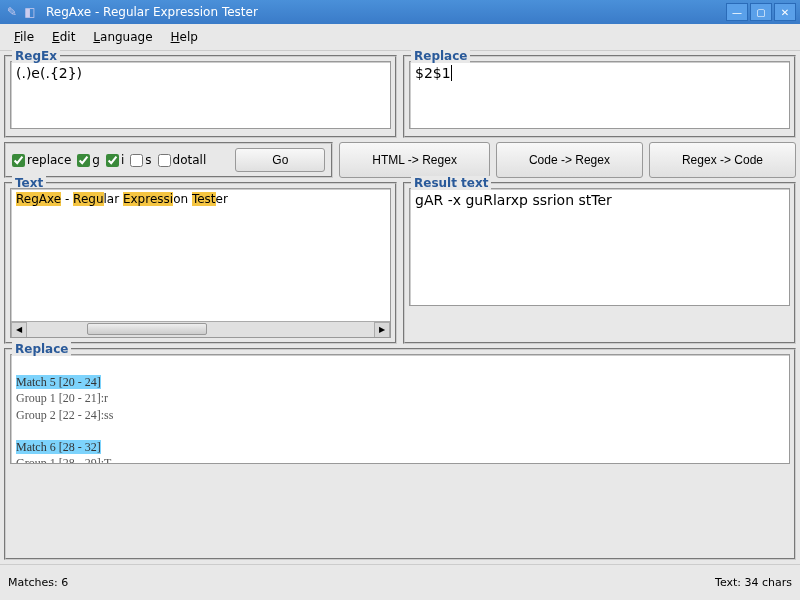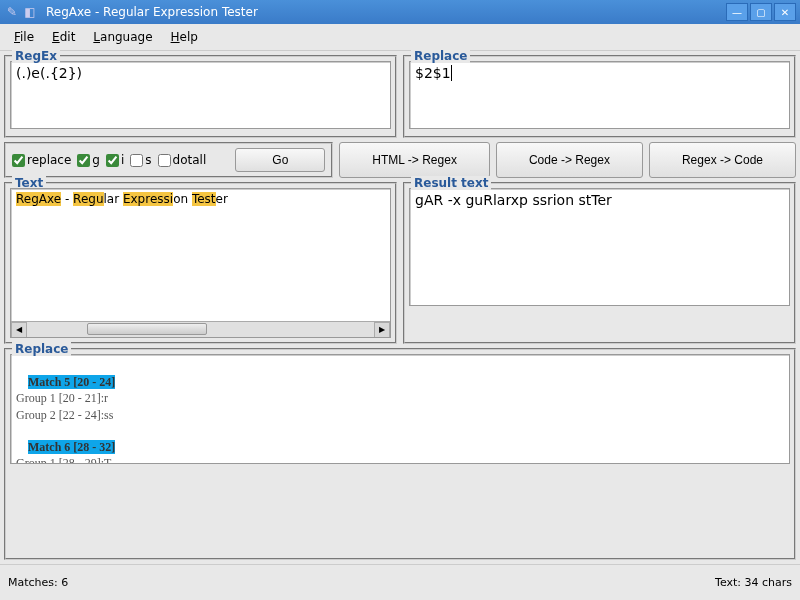--- a/index.html
+++ b/index.html
@@ -26,21 +26,21 @@
 .check input { accent-color: #3a8a3a; cursor: pointer; }
 .btn { background: linear-gradient(to bottom, #f8f8f8, #e0e0e0); border: 1px solid #999; border-radius: 3px; padding: 4px 32px; cursor: pointer; font-size: 12px; min-width: 110px; }
 .btn.go { min-width: 90px; margin-left: auto; }
 .text-panel-body { background: #fff; border: 1px solid #999; box-shadow: inset 1px 1px 0 #ccc; height: 150px; padding: 3px 5px; overflow: hidden; position: relative; }
 .highlight { background: #f5c542; }
 .hscroll { position: absolute; bottom: 0; left: 0; right: 0; height: 16px; background: #e0e0e0; border-top: 1px solid #aaa; display: flex; align-items: center; }
 .hscroll .arrow { width: 16px; height: 16px; background: #d8d8d8; border: 1px solid #aaa; display: flex; align-items: center; justify-content: center; font-size: 8px; cursor: pointer; }
 .hscroll .track { flex: 1; position: relative; height: 16px; }
 .hscroll .thumb { position: absolute; left: 60px; width: 120px; top: 1px; height: 12px; background: linear-gradient(to bottom, #eee, #ccc); border: 1px solid #999; border-radius: 2px; }
 .matches-body { background: #fff; border: 1px solid #999; box-shadow: inset 1px 1px 0 #ccc; height: 110px; overflow-y: scroll; padding: 3px 5px; font-family: Georgia, serif; font-size: 12px; color: #333; }
-.matches-body .mh { font-weight: bold; background: #0ea5e9; display: inline; margin-left: 12px; }
+.matches-body .mh { font-weight: normal; background: #7dd3fc; display: inline; }
 .matches-body .grp { color: #555; }
 .matches-body p { line-height: 1.35; }
 .statusbar { display: flex; justify-content: space-between; padding: 11px 8px; border-top: 1px solid #ccc; background: #e8e8e8; font-size: 11px; }
 .cursor-line { border-right: 1px solid #000; padding-right: 0; }
 </style>
 </head>
 <body>
 
 <div class="window">
   <div class="titlebar">

